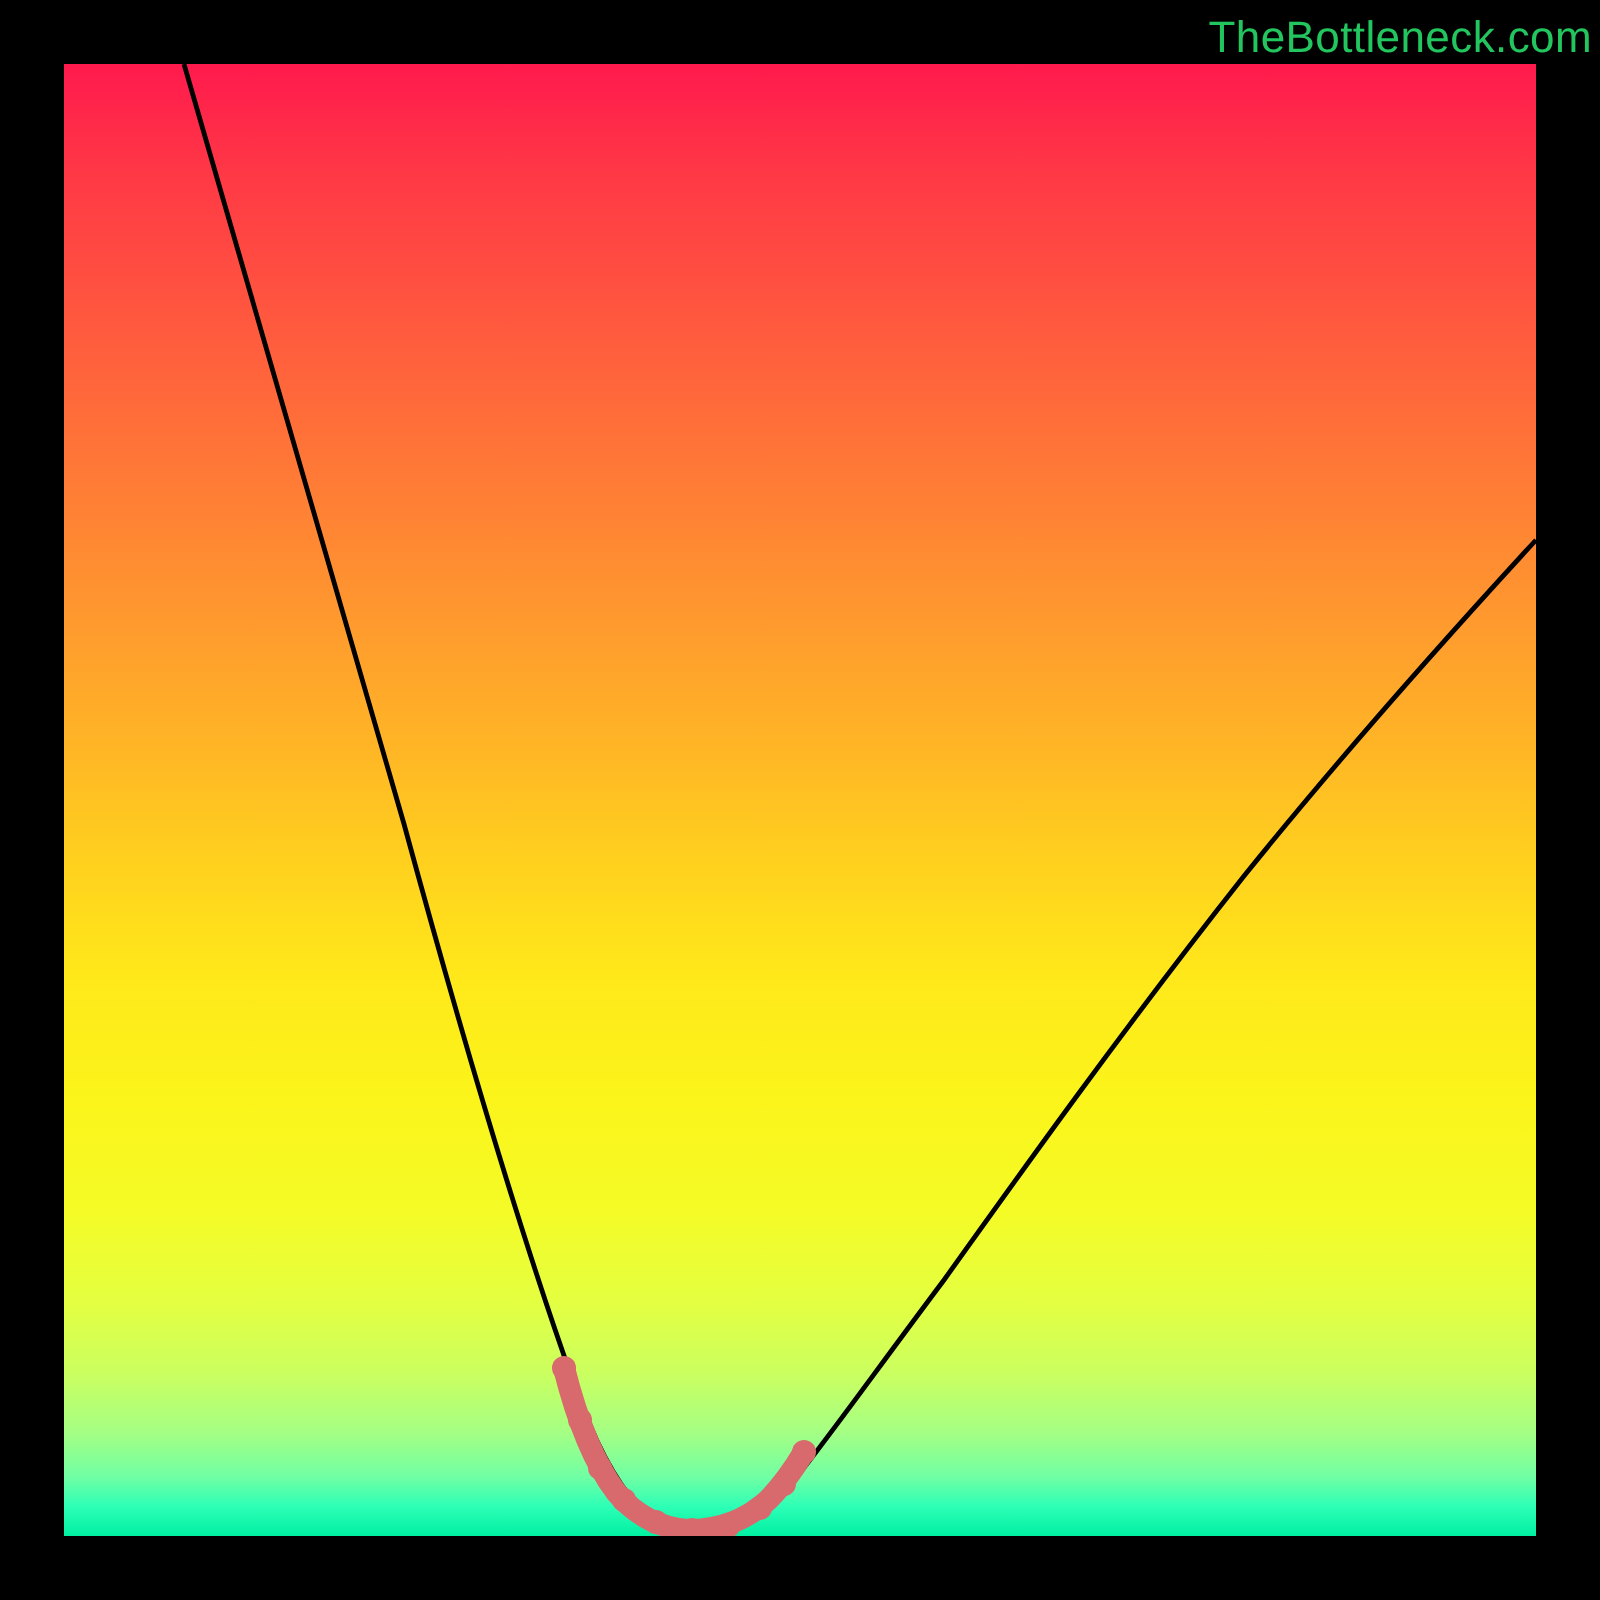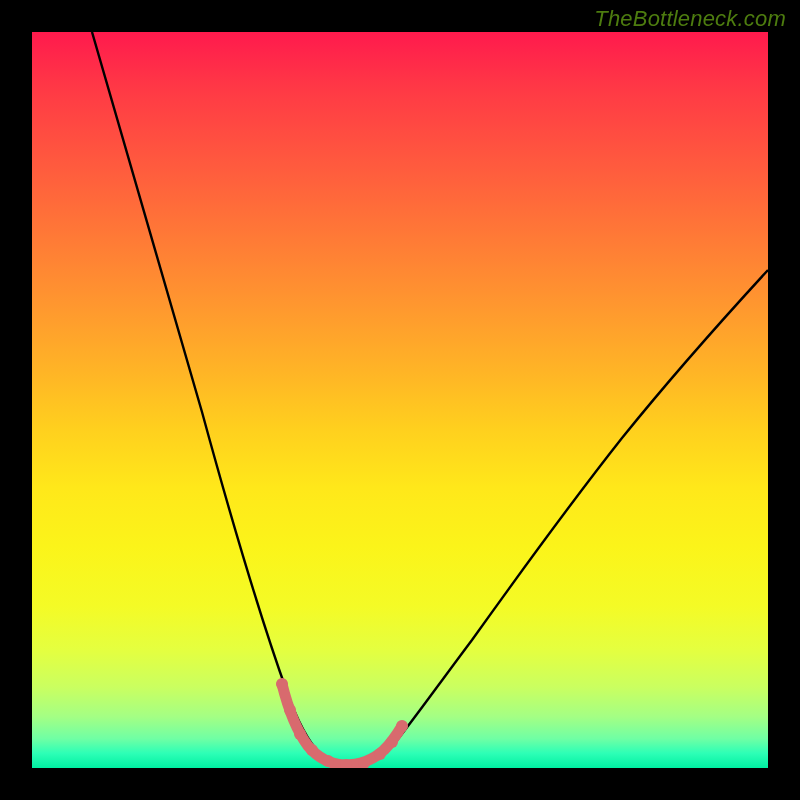--- a/index.html
+++ b/index.html
@@ -46,27 +46,26 @@
       #caff60 89%,
       #a4ff84 93%,
       #70ffa4 96%,
       #2dffb6 98%,
       #00f0a2 100%
     );
   }
   .watermark {
     position: absolute;
     top: 6px;
-    right: 14px;
-    color: #4d7c0f;
+    right: 4px;
+    color: #22c55e;
     font-size: 22px;
     font-weight: 500;
     letter-spacing: 0.2px;
     user-select: none;
-    font-style: italic;
   }
   svg.curve {
     position: absolute;
     inset: 0;
   }
 </style>
 </head>
 <body>
 
 <div class="frame">

